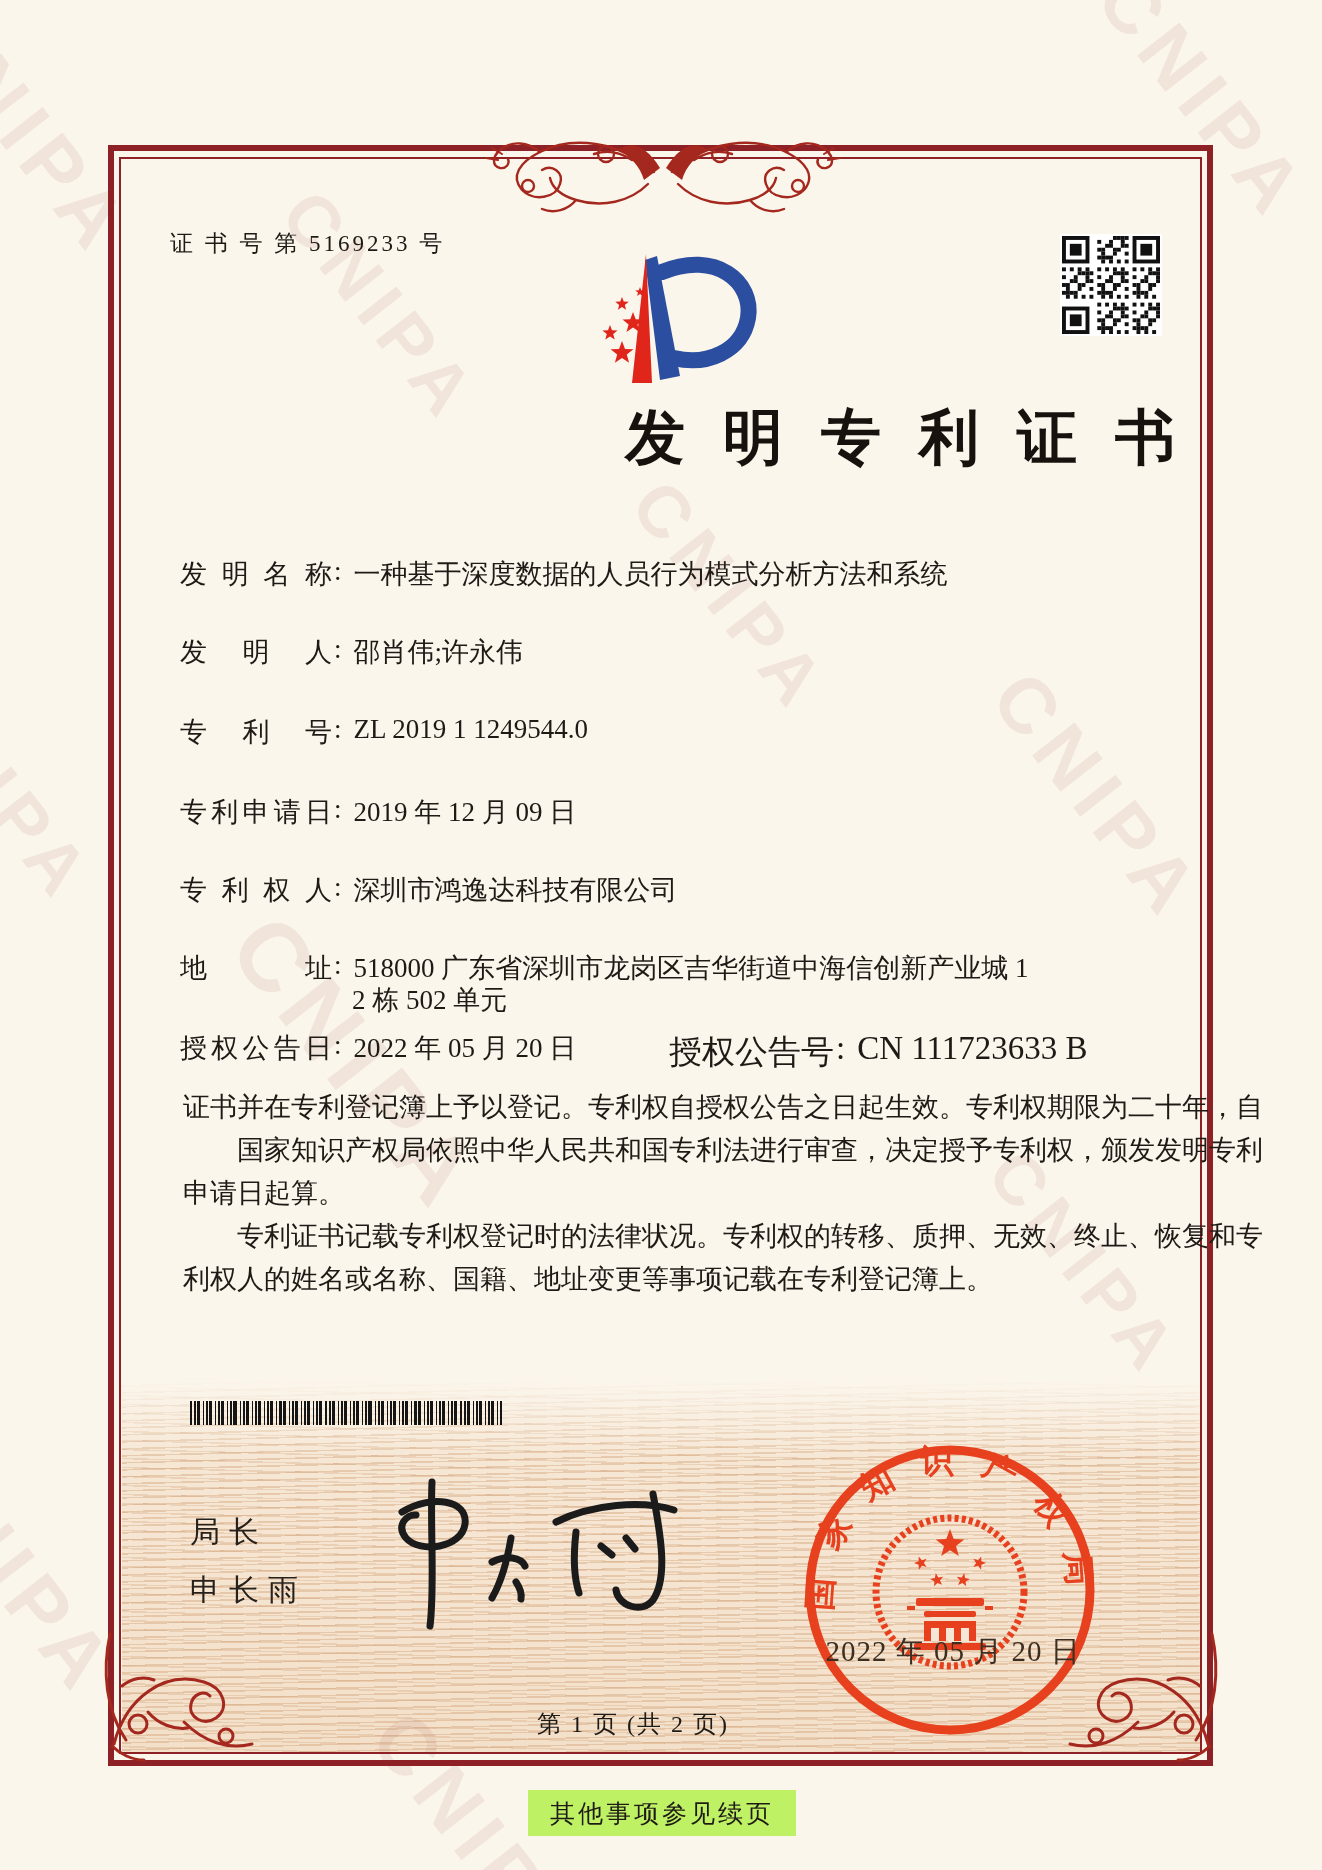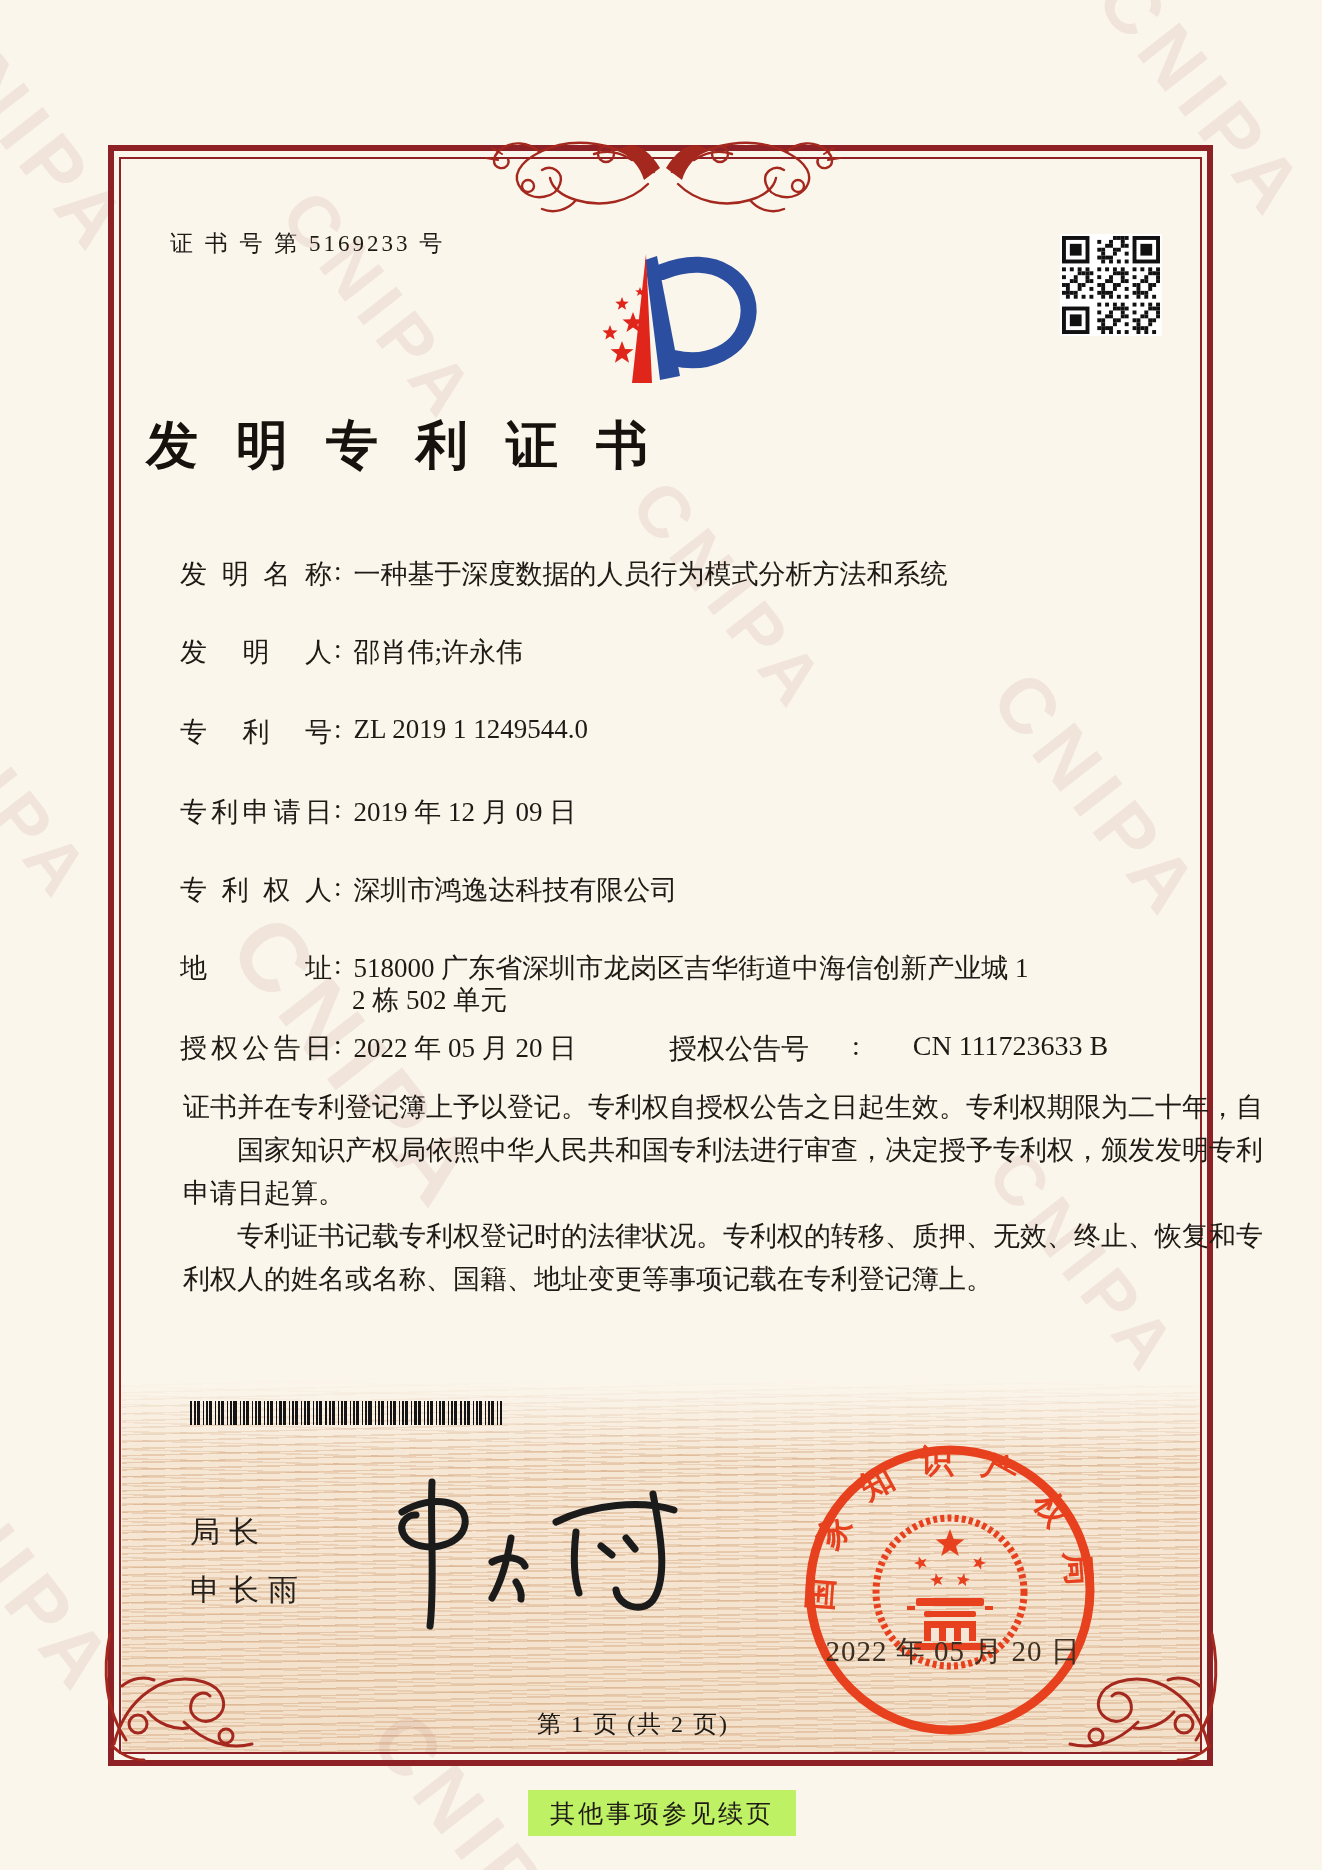--- a/index.html
+++ b/index.html
@@ -30,31 +30,31 @@
       repeating-linear-gradient(181.5deg, rgba(205,152,106,0.28) 0 1.4px, rgba(0,0,0,0) 1.4px 9px),
       linear-gradient(#f7e9d8,#f3e0ca);
   }
   .wave-strip:before{content:"";position:absolute;left:0;top:0;right:0;height:80px;
     background:linear-gradient(#fbf6ec,rgba(251,246,236,0));}
   
   .cert-no{position:absolute;left:170px;top:228px;z-index:4;font-size:23px;letter-spacing:3px;}
   .qr{position:absolute;left:1060px;top:234px;width:102px;height:102px;z-index:4;background:#fff;padding:2px;box-sizing:border-box;}
   .logo{position:absolute;left:556px;top:246px;z-index:4;}
   .title{
-    position:absolute;left:108px;top:411px;width:1105px;z-index:4;
-    font-size:52px;font-weight:700;text-align:left;
+    position:absolute;left:108px;top:398px;width:1105px;z-index:4;
+    font-size:60px;font-weight:700;text-align:right;
     letter-spacing:38px;text-indent:38px;color:#17120d;
   }
   
   .frow{position:absolute;left:180px;width:1010px;height:40px;z-index:4;font-size:27px;display:flex;align-items:flex-start;}
   .flabel{display:inline-block;width:152px;text-align:justify;text-align-last:justify;flex:0 0 152px;}
   .fcolon{flex:0 0 auto;margin-left:2px;}
   .fvalue{margin-left:12px;white-space:nowrap;}
   .addr2{position:absolute;left:172px;top:32px;font-size:27px;}
-  .grant2{position:absolute;left:489px;top:0;display:flex;font-size:28px;gap:41px;}
+  .grant2{position:absolute;left:489px;top:0;display:flex;font-size:33px;}
   
   .paras{position:absolute;left:183px;top:1086px;width:972px;z-index:4;font-size:27px;line-height:43px;}
   .pline{white-space:nowrap;}
   .pindent{text-indent:54px;}
   
   .barcode{position:absolute;left:190px;top:1400px;z-index:4;}
   .director{position:absolute;left:190px;top:1512px;z-index:4;
     font-family:"Liberation Sans","DejaVu Sans",sans-serif;font-size:30px;letter-spacing:9px;color:#26211b;}
   .director div{margin-bottom:17px;}
   .signature{position:absolute;left:380px;top:1466px;z-index:6;}

